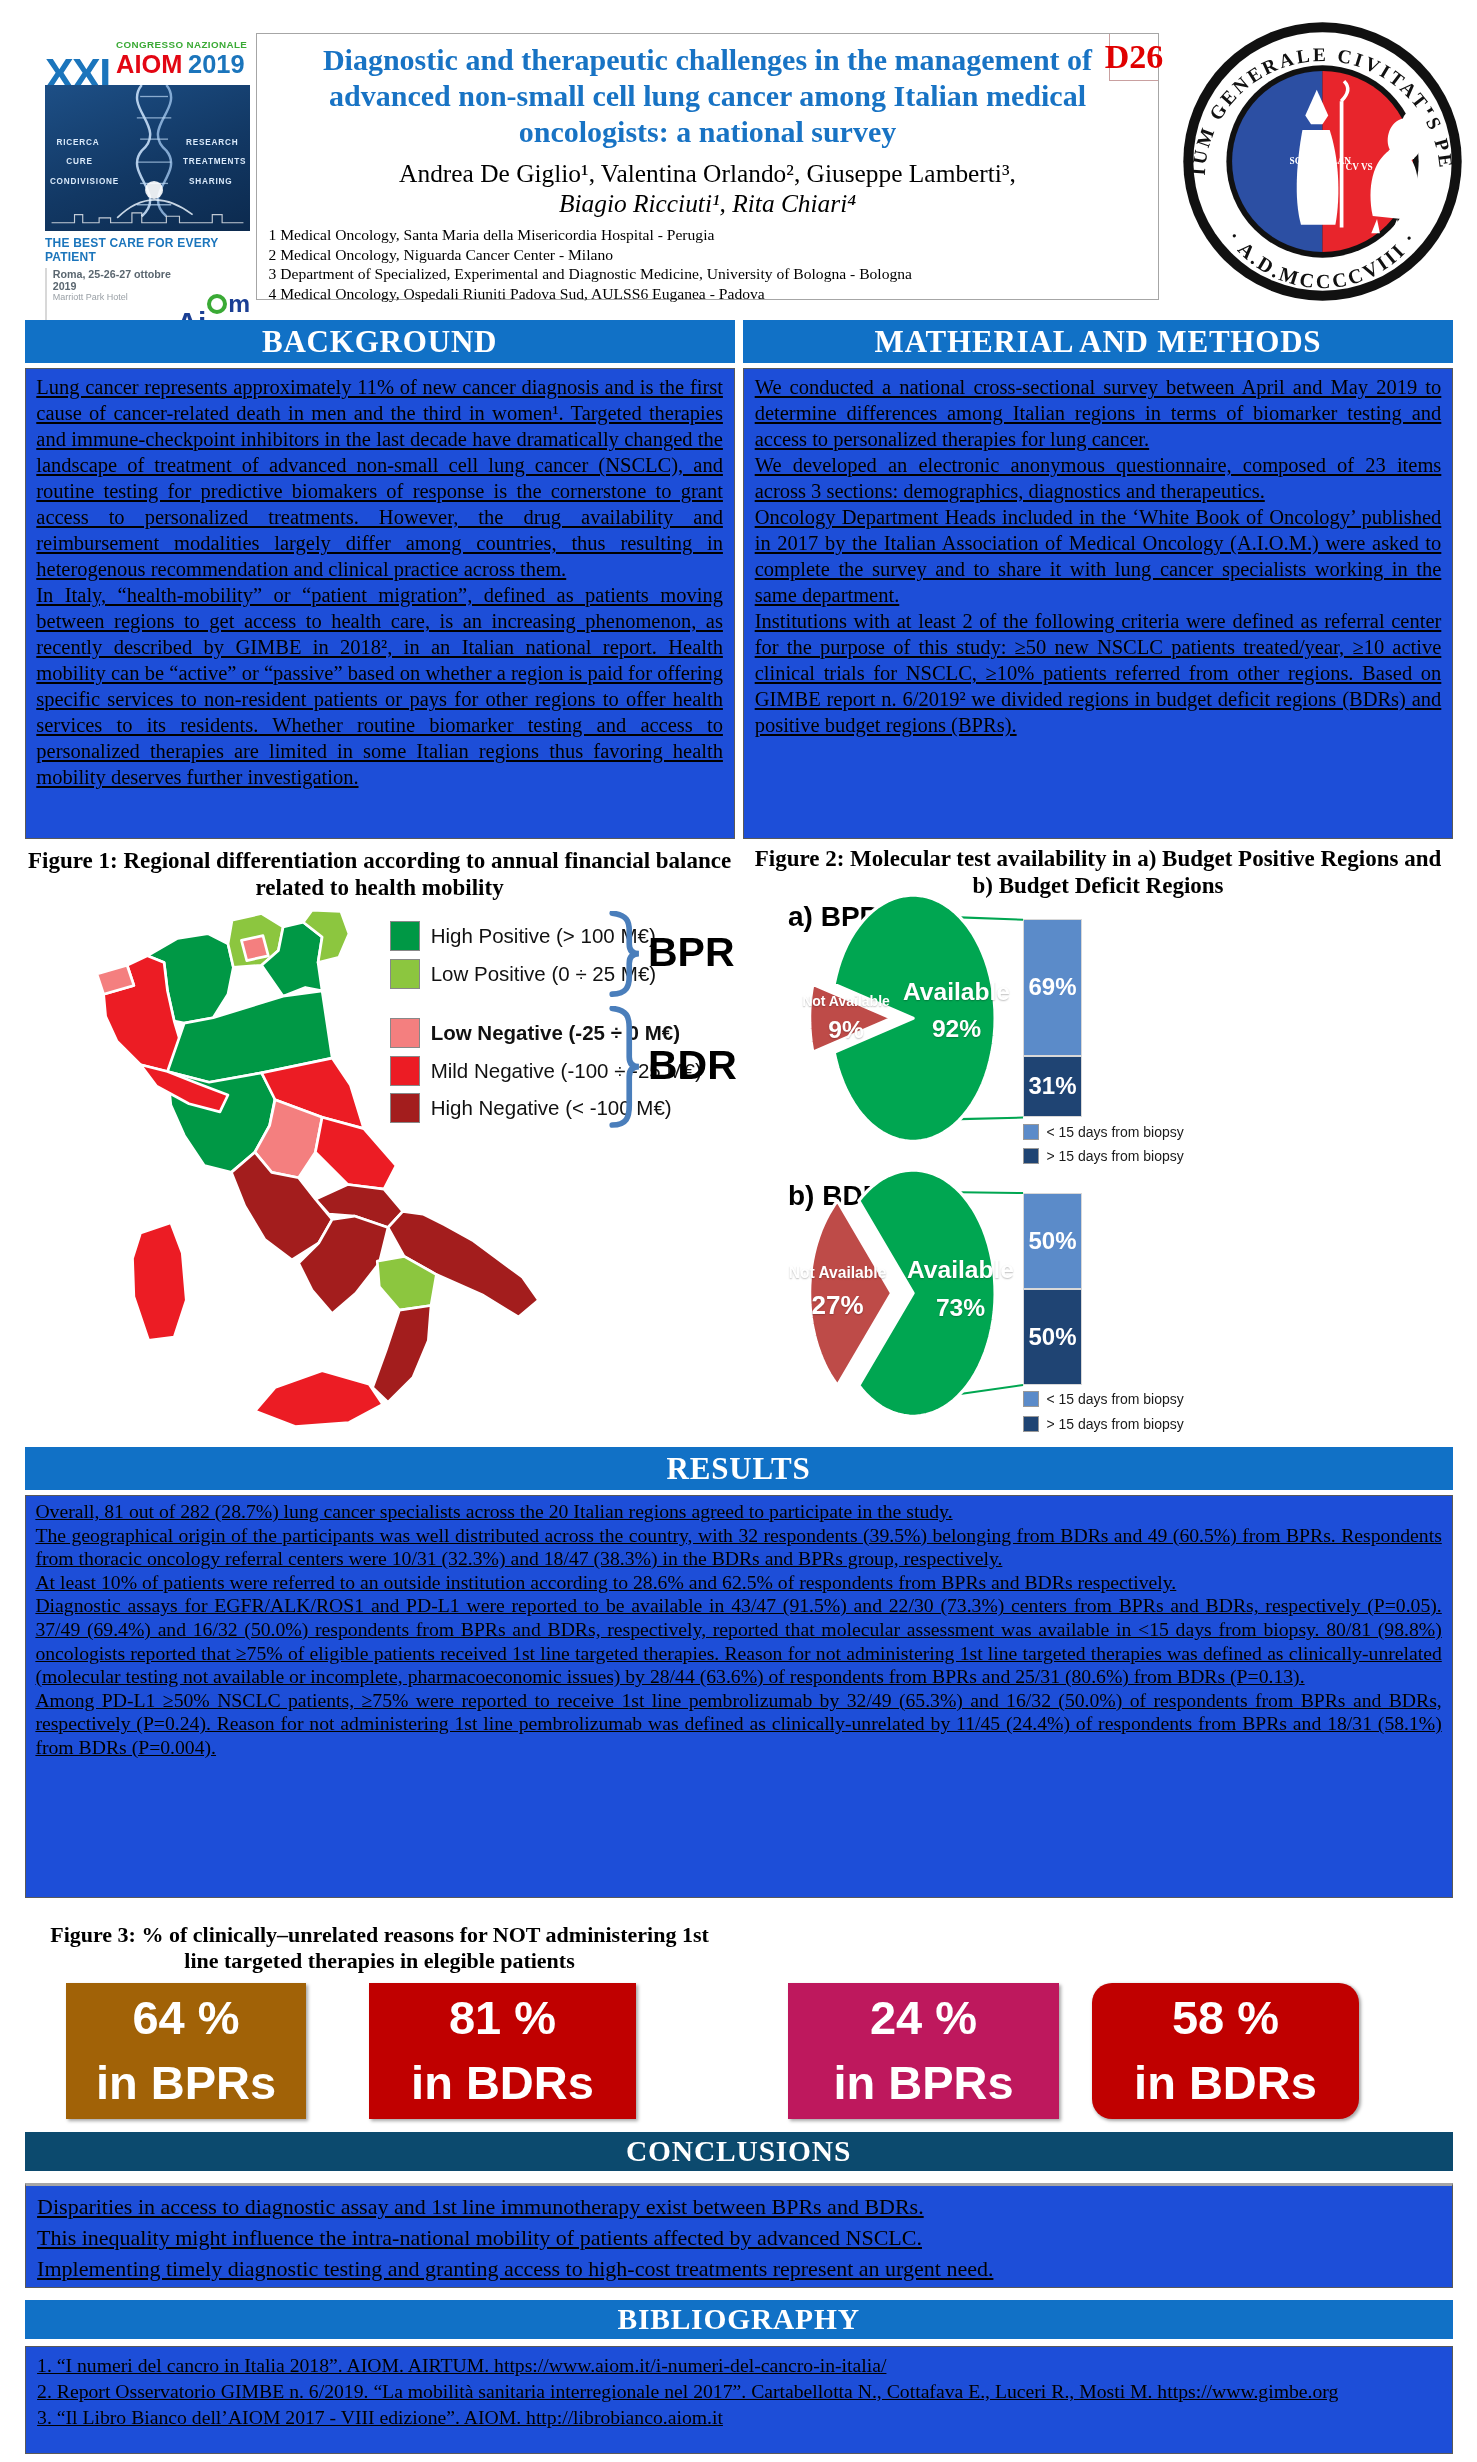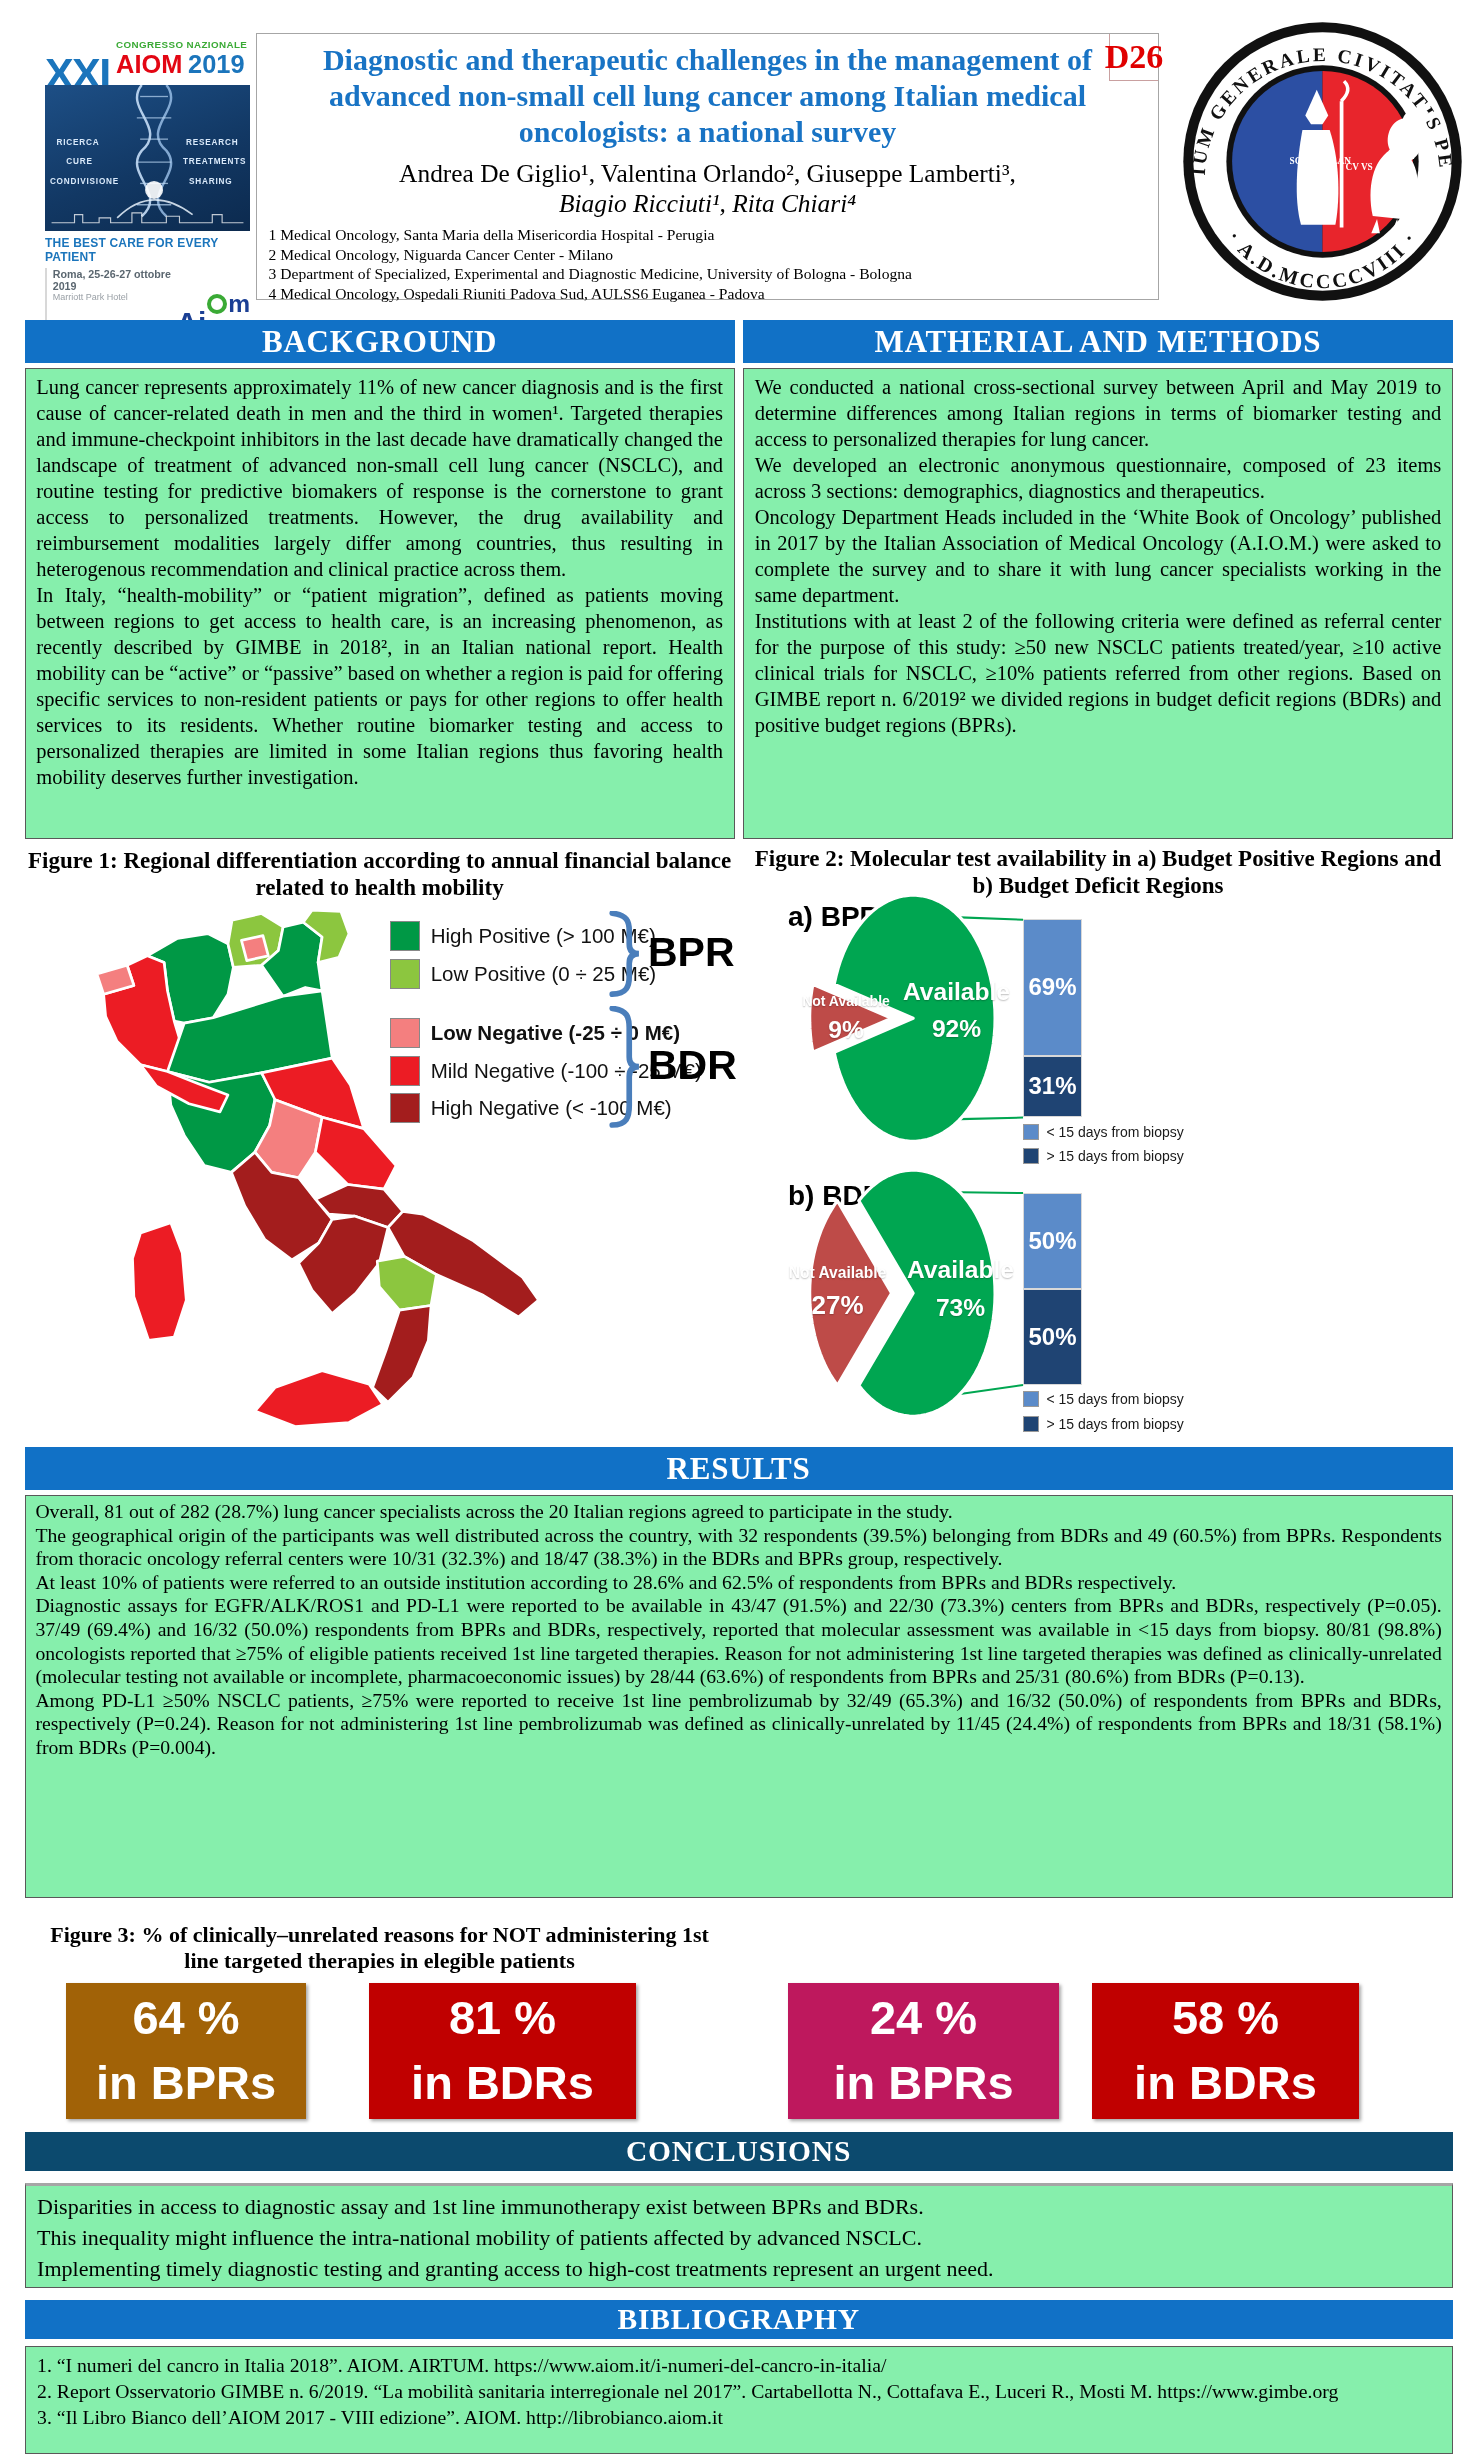--- a/index.html
+++ b/index.html
@@ -1,19 +1,19 @@
 <!DOCTYPE html>
 <html style="font-size:13px"><head>
 <meta charset="utf-8">
 <style>
   html,body{margin:0;padding:0;background:#e8e8e8;}
   #poster{position:relative;width:1477px;height:2462px;background:#ffffff;font-family:"Liberation Serif",serif;overflow:hidden;margin:0 auto;}
   .abs{position:absolute;}
   .bar-header{background:#1171C6;color:#fff;font-weight:bold;font-size:31px;display:flex;align-items:center;justify-content:center;letter-spacing:0.8px;font-family:"Liberation Serif",serif;}
-  .txtbox{border:1.6px solid #595959;background:#86efac;color:#000;text-align:justify;overflow:hidden;}
+  .txtbox{border:1.6px solid #595959;background:#1d4ed8;color:#000;text-align:justify;overflow:hidden;text-decoration:underline;}
   .txtbox p{margin:0;}
   .body-col{font-size:20.5px;line-height:26px;padding:4.9px 10.7px;}
   .body-wide{font-size:19.7px;line-height:23.6px;padding:4.1px 9.8px;}
   .caption{font-weight:bold;font-size:23px;line-height:1.18;text-align:center;color:#000;}
   .legend-row{display:flex;align-items:center;gap:10.7px;}
   .legend-swatch{width:28px;height:28px;border:0.8px solid #888;flex:0 0 auto;}
   .legend-label{font-family:"Liberation Sans",sans-serif;font-size:20.5px;color:#111;white-space:nowrap;}
   .group-label{font-family:"Liberation Sans",sans-serif;font-weight:800;font-size:41px;color:#000;}
   .chart-label{font-family:"Liberation Sans",sans-serif;font-weight:800;font-size:28px;color:#000;}
   .pie-text{position:absolute;color:#fff;font-family:"Liberation Sans",sans-serif;font-weight:bold;text-align:center;text-shadow:0 0.8px 1.6px rgba(0,0,0,.25);}
@@ -271,21 +271,21 @@
   </div>
   <div class="bigbox" style="left: 369px; top: 1983px; width: 267px; height: 136px; background: rgb(192, 0, 0);">
     <div>81 %</div>
     <div>in BDRs</div>
   </div>
 
   <div class="bigbox" style="left: 788px; top: 1983px; width: 271px; height: 136px; background: #be185d;">
     <div>24 %</div>
     <div>in BPRs</div>
   </div>
-  <div class="bigbox" style="left: 1092px; top: 1983px; width: 267px; height: 136px; background: rgb(192, 0, 0);">
+  <div class="bigbox" style="left: 1092px; top: 1983px; width: 267px; height: 136px; background: rgb(192, 0, 0); border-radius: 20px;">
     <div>58 %</div>
     <div>in BDRs</div>
   </div>
 
   <div class="abs bar-header" style="left: 24.6px; top: 2132px; width: 1428px; height: 39px; font-size: 29.5px; background: #0c4a6e;">CONCLUSIONS</div>
   <div class="abs txtbox" style="left:24.6px;top:2183px;width:1428px;height:105px;box-sizing:border-box;font-size:22px;line-height:31px;text-align:left;padding:4.9px 11.5px;border-top:3.3px solid #a6a6a6;">
     <p>Disparities in access to diagnostic assay and 1st line immunotherapy exist between BPRs and BDRs.</p>
     <p>This inequality might influence the intra-national mobility of patients affected by advanced NSCLC.</p>
     <p>Implementing timely diagnostic testing and granting access to high-cost treatments represent an urgent need.</p>
   </div>

